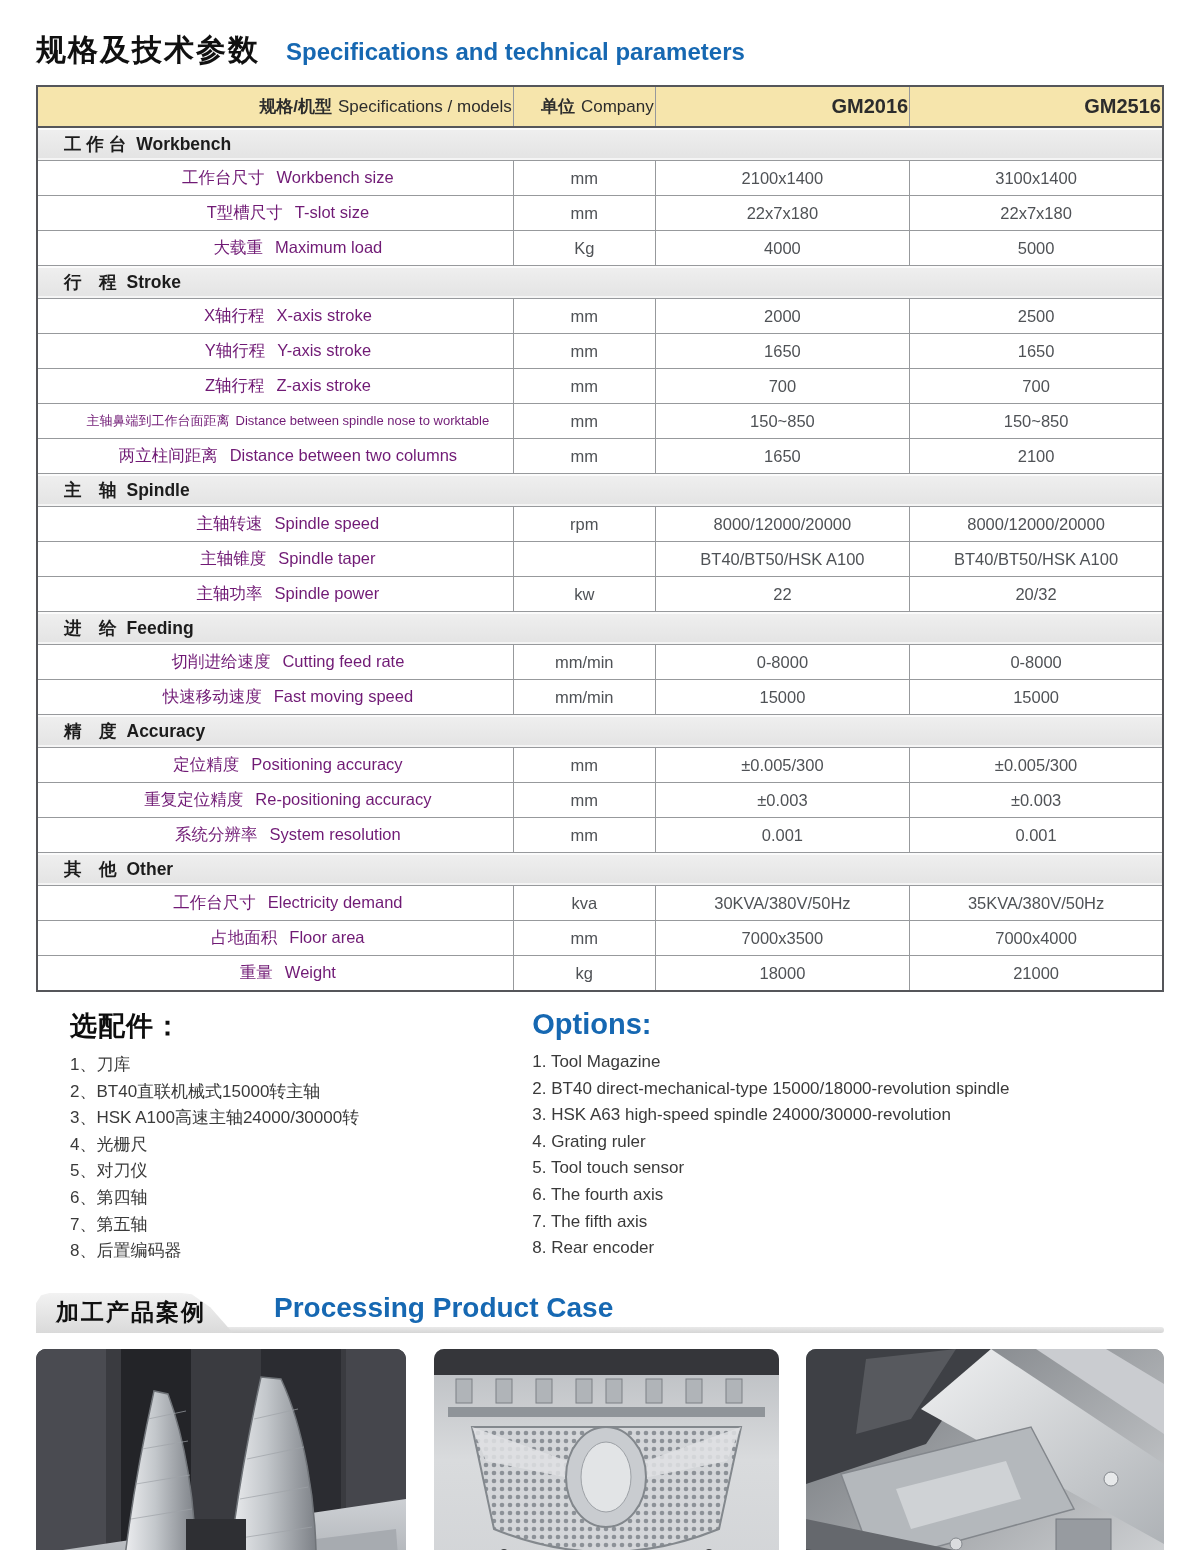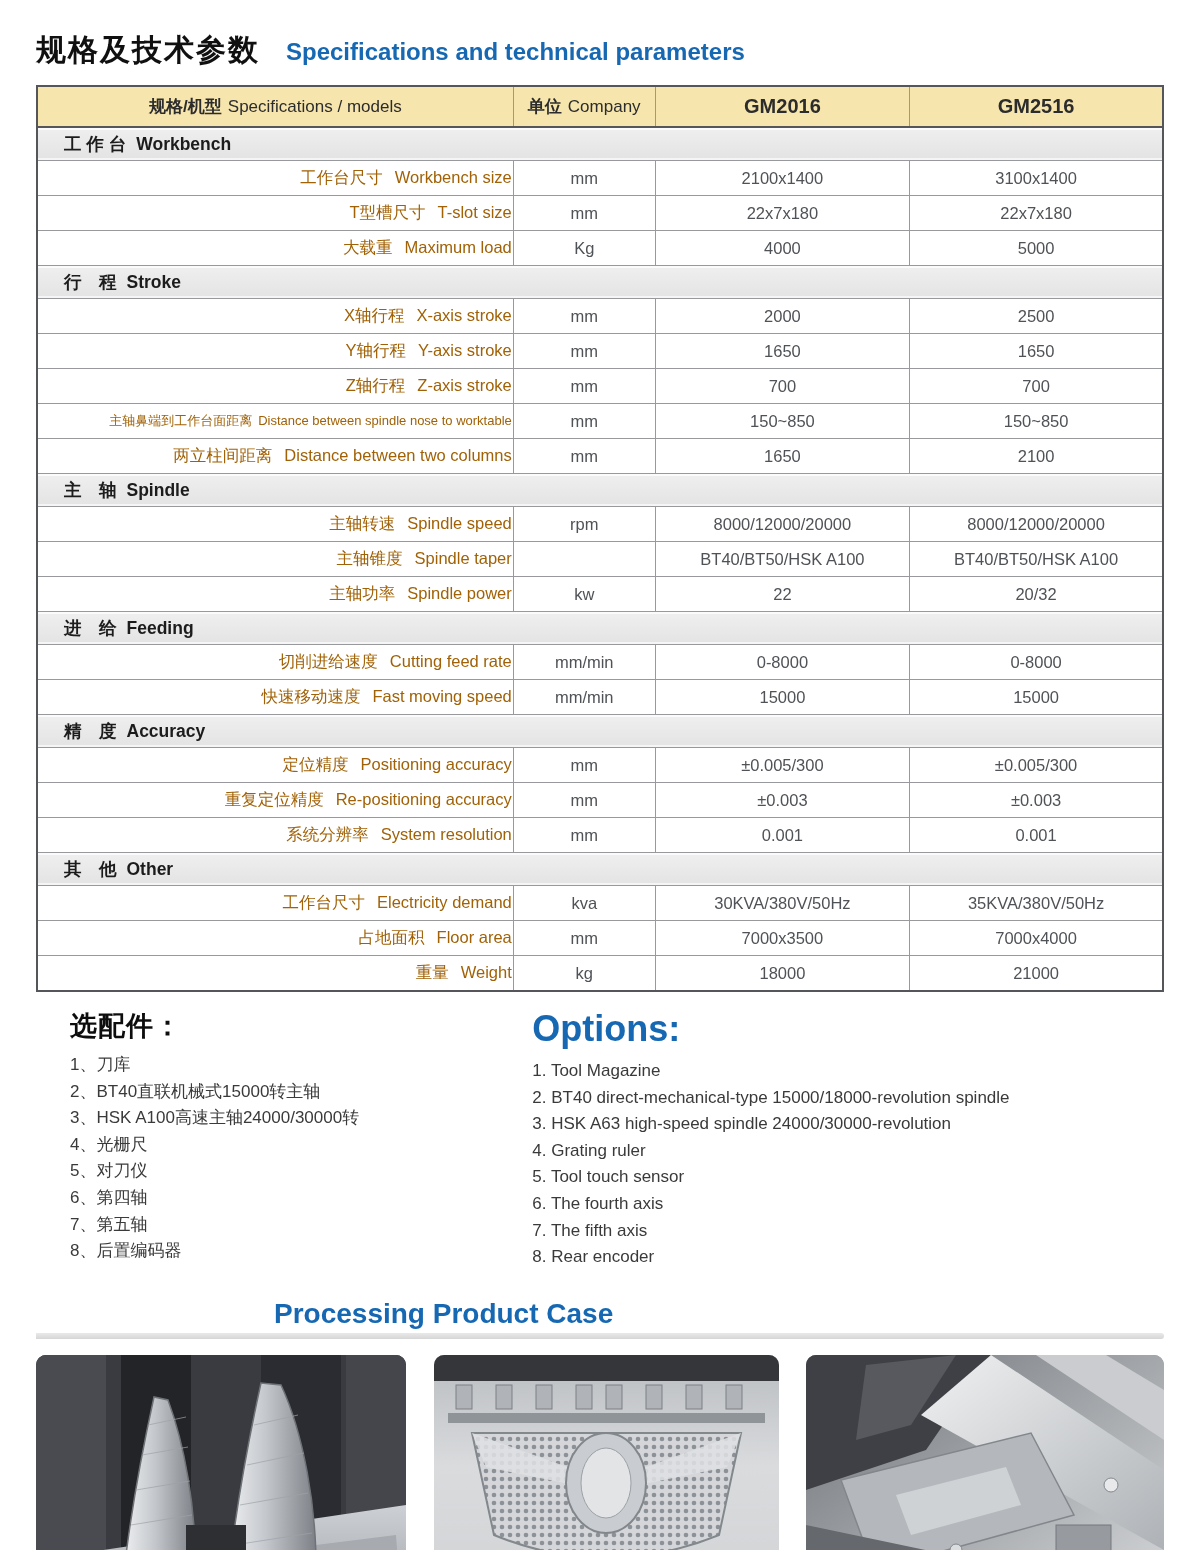--- a/index.html
+++ b/index.html
@@ -17,46 +17,46 @@
 
   
   table.spec-table{
     width:100%;border-collapse:collapse;table-layout:fixed;
     border:2px solid #55565a;
   }
   .spec-table th,.spec-table td{border:1px solid #97999c;}
   .spec-table thead th{
     background:#f6e5ac;height:37px;
     font-size:17px;color:#2c2c2c;font-weight:normal;
-    border-bottom:2px solid #55565a;text-align:center;
+    border-bottom:2px solid #55565a;text-align:right;
   }
   .spec-table thead .zh{font-weight:bold;}
   .spec-table thead .en{font-weight:normal;margin-left:6px;}
   .spec-table thead .model{font-weight:bold;font-size:20px;}
   .spec-table tbody td{height:32px;font-size:16.5px;background:#ffffff;}
-  td.label-cell{text-align:right;padding-left:26px;color:#a16207;}
+  td.label-cell{text-align:center;padding-left:26px;color:#701a75;}
   td.label-cell .zh{margin-right:12px;}
   td.label-cell.small{font-size:13px;}
   td.label-cell.small .zh{margin-right:6px;}
   td.label-cell.indent{padding-left:46px;}
   td.unit-cell,td.value-cell{text-align:center;color:#4f5256;}
   tr.section-row td{
     background:linear-gradient(180deg,#efefef,#e3e3e3);
     box-shadow:inset 0 2px 0 #fbfbfb, inset 0 -2px 0 #f5f5f5;
     height:30px;font-weight:bold;font-size:17.5px;color:#1c1c1c;
     text-align:left;padding-left:26px;
   }
   tr.section-row .en{margin-left:10px;}
 
   
   .options{display:flex;margin-top:16px;}
   .options-col-zh{width:44%;box-sizing:border-box;padding-left:34px;}
   .options-col-en{flex:1;}
   .options-title-zh{font-size:27px;font-weight:bold;color:#0d0d0d;margin-bottom:8px;letter-spacing:1px;}
-  .options-title-en{font-size:36px;font-weight:bold;color:#1668b2;margin-bottom:8px;}
+  .options-title-en{font-size:29px;font-weight:bold;color:#1668b2;margin-bottom:8px;}
   .options ul{list-style:none;margin:0;padding:0;}
   .options li{font-size:17px;line-height:26.6px;color:#3a3a3a;}
 
   
   .case-header{position:relative;height:46px;margin-top:22px;}
   .case-underline{
     position:absolute;left:0;right:0;bottom:0;height:6px;
     background:linear-gradient(180deg,#e9e9e9,#d6d6d6);
     border-radius:0 3px 3px 0;
   }
@@ -269,20 +269,23 @@
           <li>5. Tool touch sensor</li>
           <li>6. The fourth axis</li>
           <li>7. The fifth axis</li>
           <li>8. Rear encoder</li>
         </ul>
     </div>
   </div>
 
   <div class="case-header">
     <div class="case-underline"></div>
+    <div class="case-tab">
+      <span>加工产品案例</span>
+    </div>
     <span class="case-title-en">Processing Product Case</span>
   </div>
 
   <div class="photos">
 
     <figure class="photo photo-1" style="margin:0">
       <svg viewBox="0 0 370 277" preserveAspectRatio="none" aria-hidden="true">
         <defs>
           <linearGradient id="metal1" x1="0" y1="0" x2="1" y2="0">
             <stop offset="0" stop-color="#f0f1f3"></stop>

